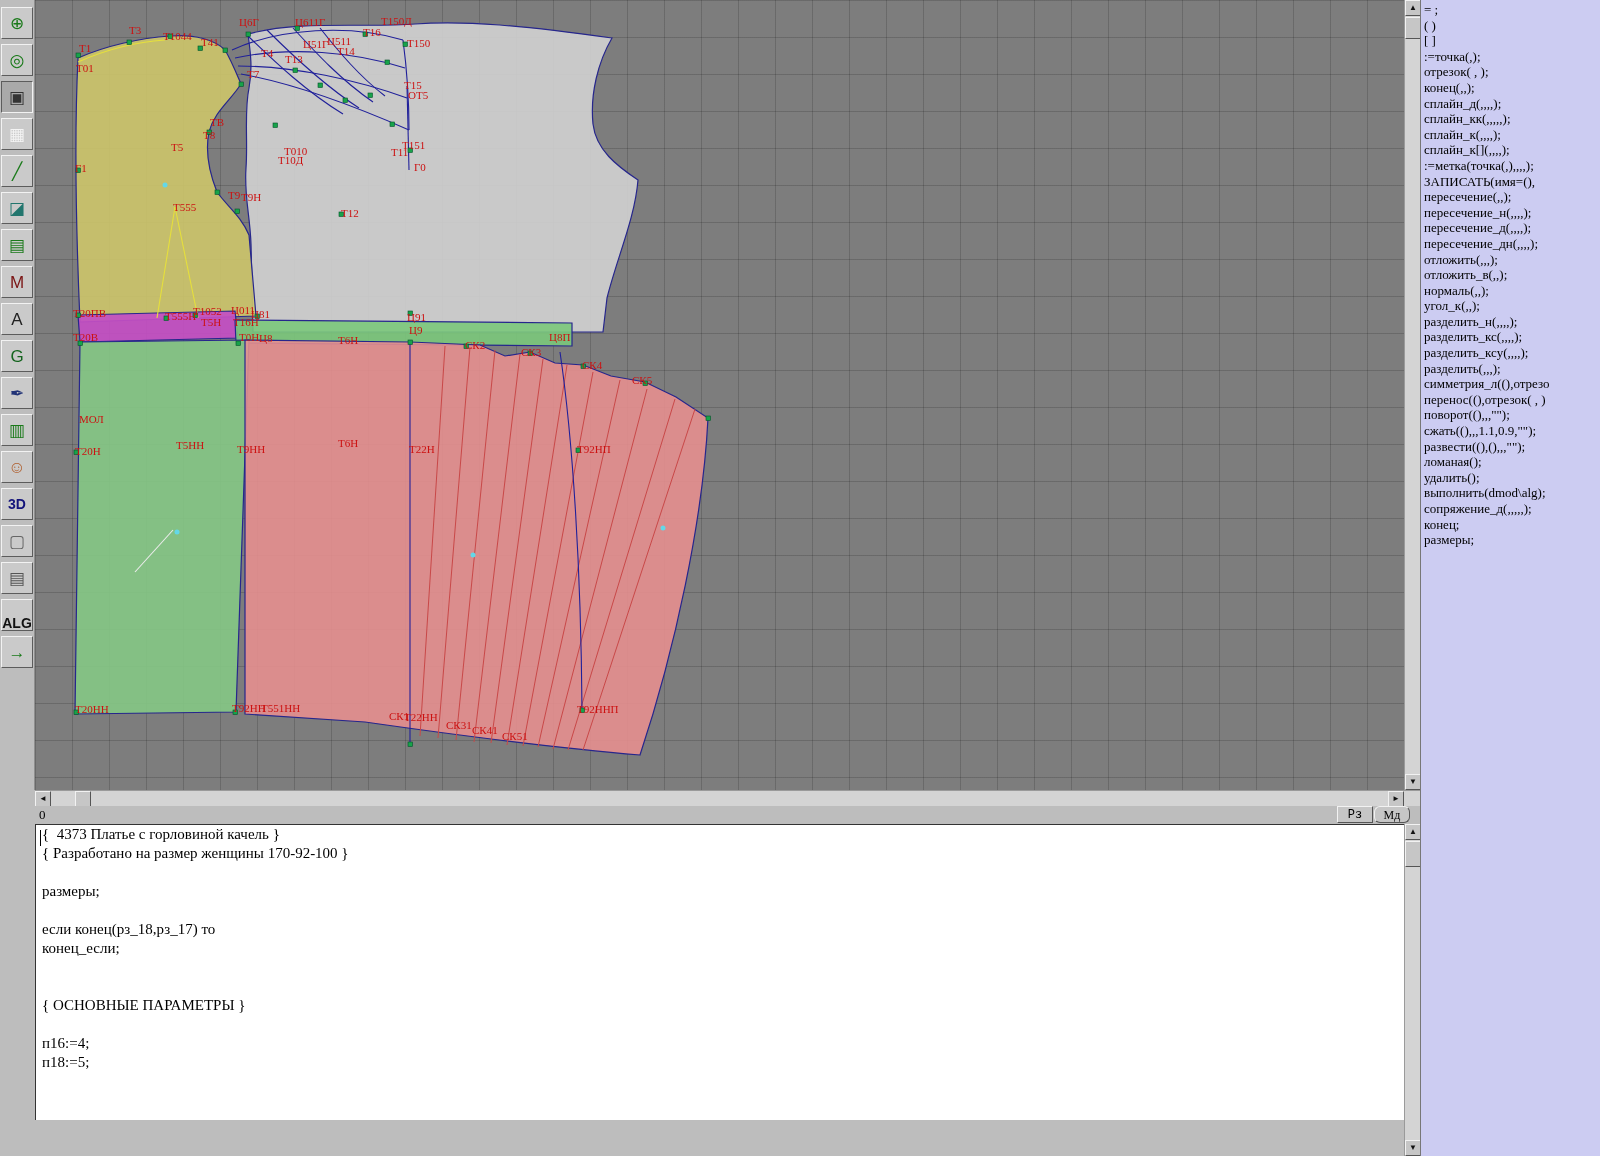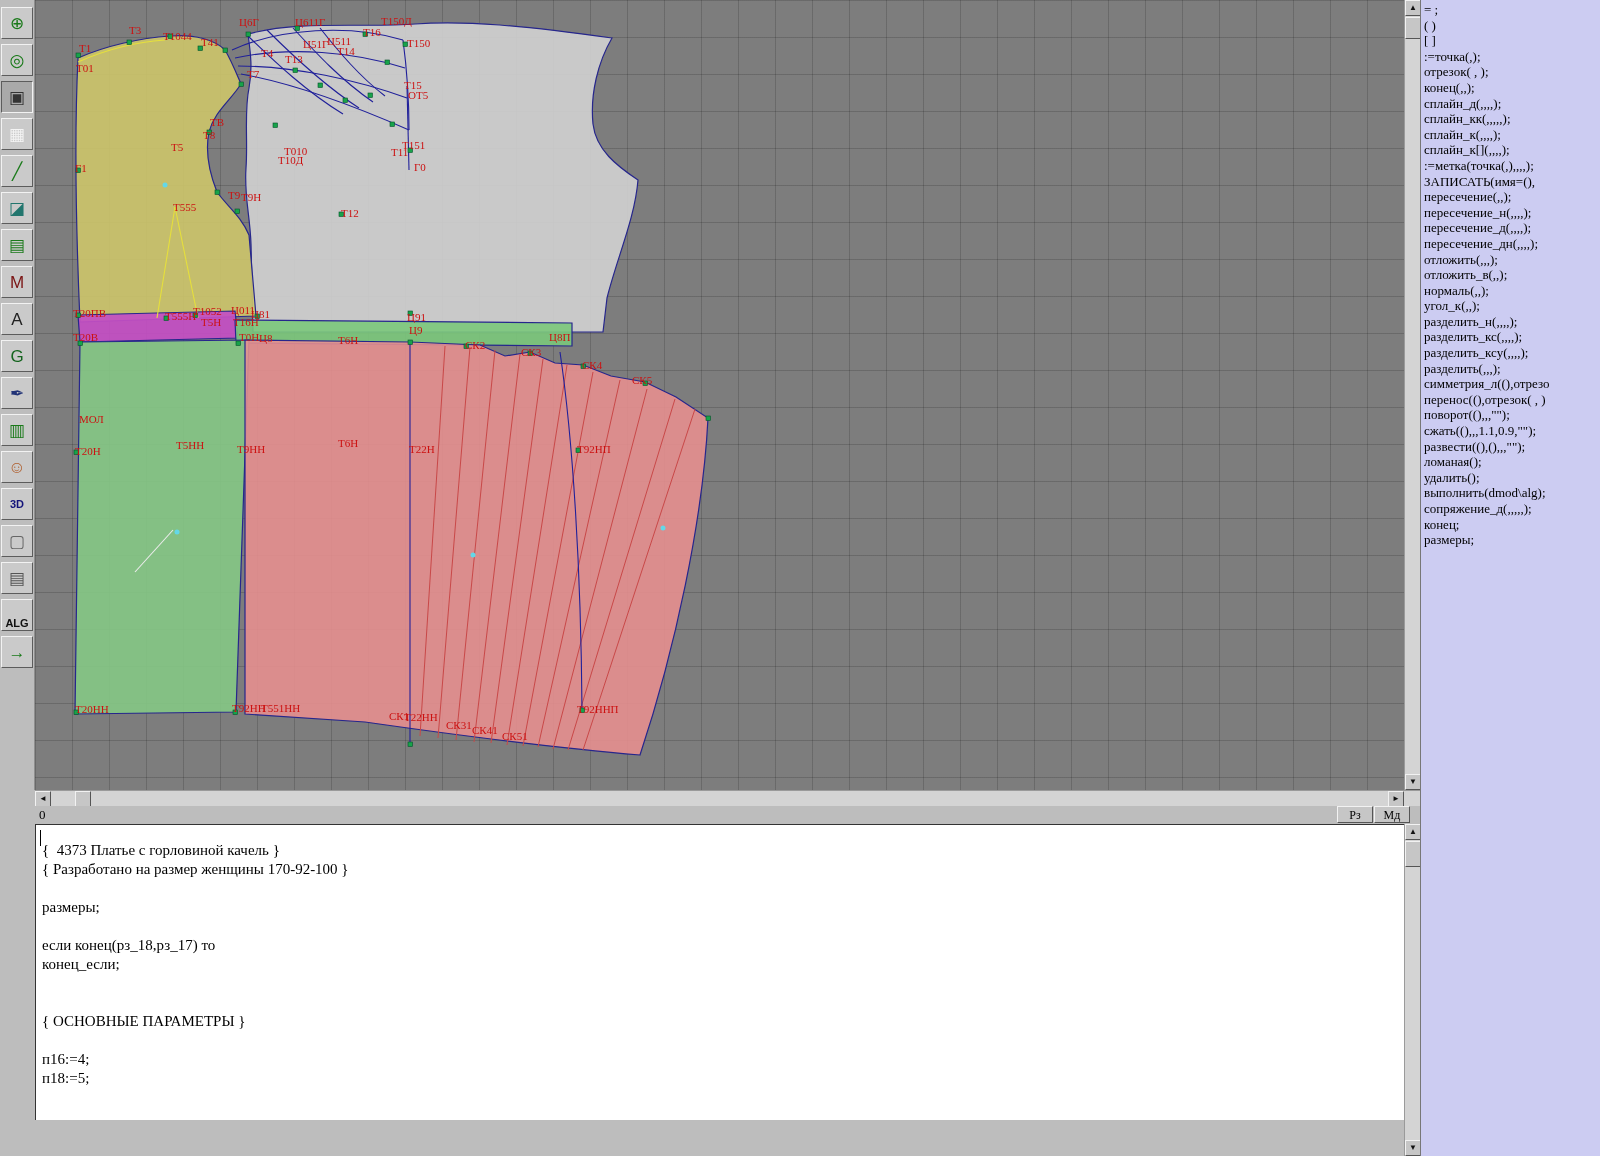--- a/index.html
+++ b/index.html
@@ -3,21 +3,21 @@
 <meta charset="utf-8">
 <style>
   html,body{margin:0;padding:0;background:#555;}
   #app{position:relative;width:1600px;height:1156px;background:#bdbdbd;overflow:hidden;font-family:"Liberation Sans",sans-serif;}
 
   
   #toolbar{position:absolute;left:0;top:0;width:35px;height:790px;background:#bdbdbd;border-right:1px solid #8f8f8f;box-sizing:border-box;padding-top:7px;}
   .tool-btn{width:30px;height:30px;margin:0 auto 5px;background:#cacaca;border:1px solid;border-color:#f2f2f2 #5c5c5c #5c5c5c #f2f2f2;display:flex;align-items:center;justify-content:center;cursor:pointer;}
   .tool-btn.pressed{background:#a9a9a9;border-color:#5c5c5c #f2f2f2 #f2f2f2 #5c5c5c;}
   .tool-glyph{font-size:17px;line-height:1;}
-  .tool-glyph.small{font-size:11px;font-weight:bold;letter-spacing:0;}
+  .tool-glyph.small{font-size:14px;font-weight:bold;letter-spacing:0;}
 
   
   #canvas{position:absolute;left:35px;top:0;width:1369px;height:790px;background-color:#7d7d7d;
     background-image:linear-gradient(rgba(35,35,35,.22) 1px,transparent 1px),linear-gradient(90deg,rgba(35,35,35,.22) 1px,transparent 1px);
     background-size:37px 37px;overflow:hidden;}
   #canvas-svg{position:absolute;left:0;top:0;}
   #canvas-svg text{font-family:"Liberation Serif",serif;}
 
   
   .vscroll{position:absolute;width:16px;background:#d4d4d4;border-left:1px solid #9a9a9a;box-sizing:border-box;}
@@ -26,24 +26,24 @@
   .sb-thumb{position:absolute;background:#c6c6c6;border:1px solid;border-color:#f2f2f2 #555 #555 #f2f2f2;box-sizing:border-box;cursor:pointer;}
   #canvas-vscroll{left:1404px;top:0;height:790px;}
   #cv-up{top:0;left:0;} #cv-thumb{top:17px;left:0;width:16px;height:22px;} #cv-down{bottom:0;left:0;}
   #canvas-hscroll{left:35px;top:790px;width:1385px;}
   #ch-left{left:0;top:0;} #ch-thumb{left:40px;top:0;width:16px;height:16px;} #ch-right{left:1353px;top:0;}
 
   
   #status-row{position:absolute;left:35px;top:806px;width:1385px;height:18px;background:#bdbdbd;}
   #scroll-value{position:absolute;left:4px;top:1px;font:13px "Liberation Serif",serif;color:#000;}
   .small-btn{position:absolute;top:0;width:36px;height:17px;background:#c6c6c6;border:1px solid;border-color:#f2f2f2 #555 #555 #f2f2f2;font:12px "Liberation Serif",serif;text-align:center;line-height:15px;box-sizing:border-box;cursor:pointer;}
-  #rz-button{right:47px;} #md-button{right:10px;}
-
-  
-  #editor{position:absolute;left:35px;top:824px;width:1369px;height:296px;background:#fff;border-top:1px solid #333;border-left:1px solid #333;box-sizing:border-box;padding:16px 0 0 6px;overflow:hidden;}
+  #rz-button{right:47px;font-family:Liberation Mono, monospace;} #md-button{right:10px;border-radius:6px;}
+
+  
+  #editor{position:absolute;left:35px;top:824px;width:1369px;height:296px;background:#fff;border-top:1px solid #333;border-left:1px solid #333;box-sizing:border-box;padding:0 0 0 6px;overflow:hidden;}
   .ed-line{font:15px/19px "Liberation Serif",serif;white-space:pre;color:#000;}
   #caret{position:absolute;left:4px;top:5px;width:1px;height:16px;background:#000;}
   #editor-vscroll{left:1404px;top:824px;height:332px;}
   #ev-up{top:0;left:0;} #ev-thumb{top:17px;left:0;width:16px;height:26px;} #ev-down{bottom:0;left:0;}
 
   
   #right-panel{position:absolute;left:1420px;top:0;width:180px;height:1156px;background:#ccccf2;border-left:1px solid #777;box-sizing:border-box;padding:2px 0 0 3px;overflow:hidden;}
   .cmd-item{font:13px "Liberation Serif",serif;line-height:15.6px;color:#000;white-space:nowrap;overflow:hidden;cursor:pointer;}
 </style>
 </head>

